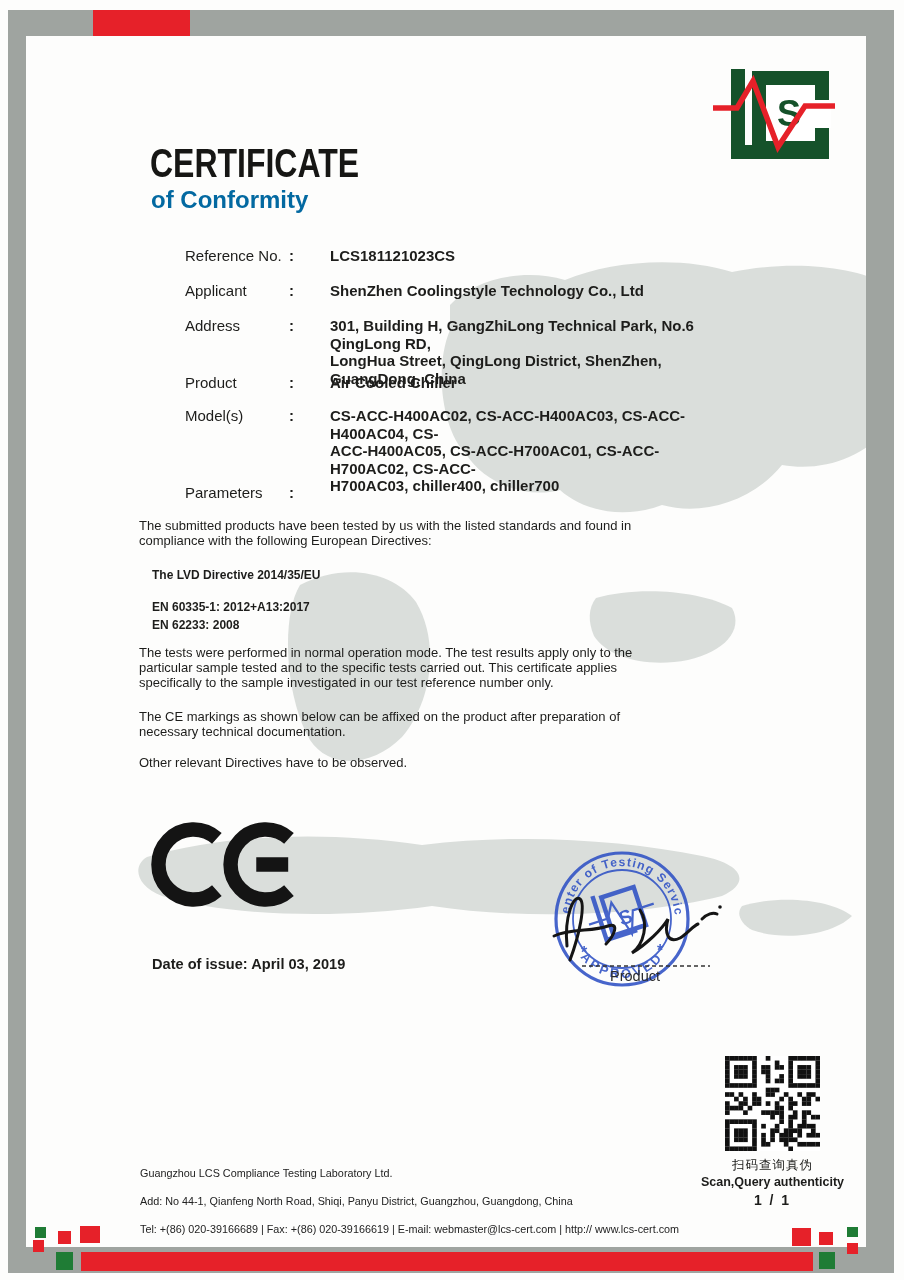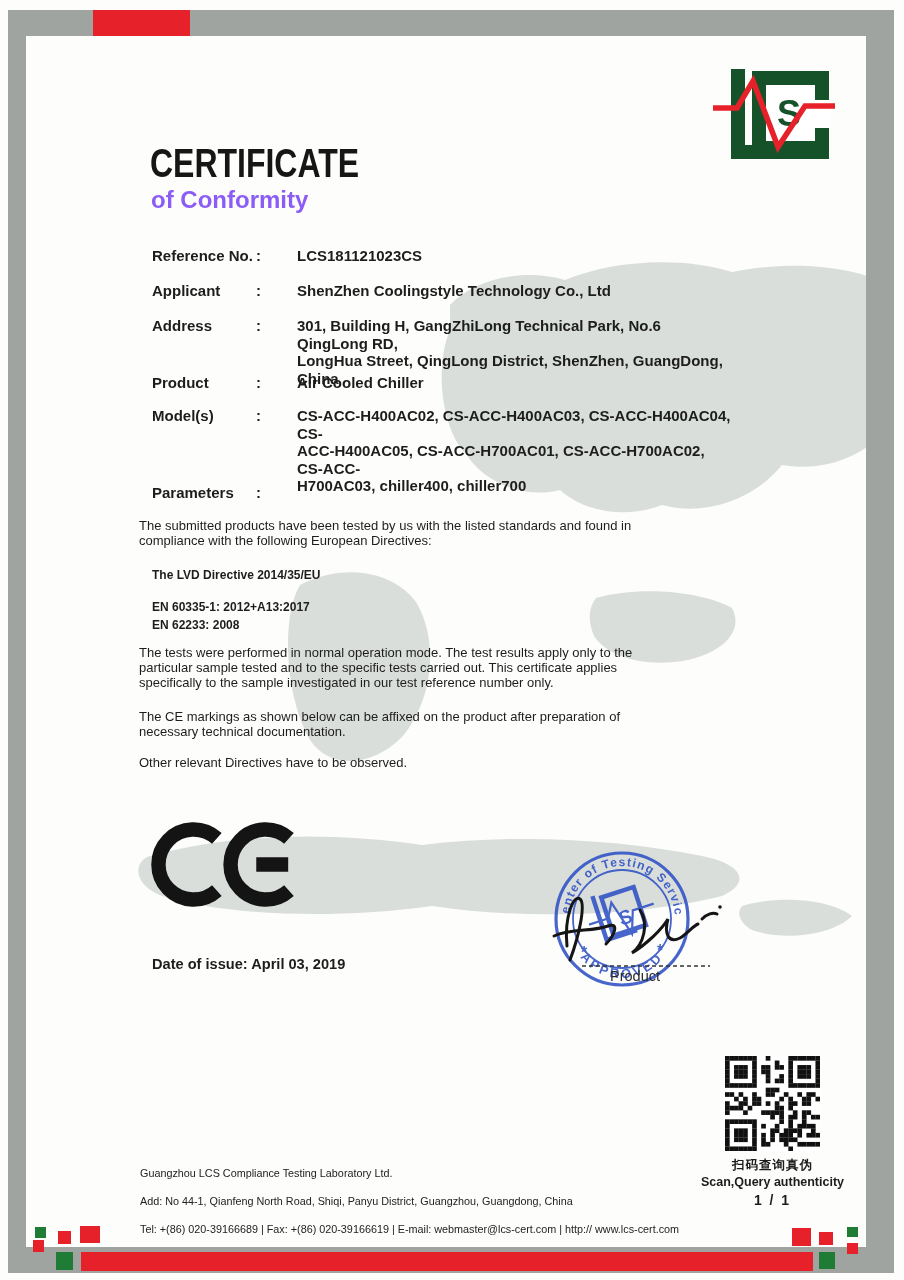--- a/index.html
+++ b/index.html
@@ -10,37 +10,37 @@
   .bar{position:absolute;background:var(--frame_gray);z-index:3;}
   .accent{position:absolute;background:var(--accent_red);z-index:4;}
 
   
   .wm{position:absolute;left:0;top:0;z-index:0;}
 
   .layer{position:absolute;z-index:2;}
 
   .title{left:150px;top:140px;font-size:41px;font-weight:bold;letter-spacing:0;
          transform:scaleX(.78);transform-origin:0 50%;white-space:nowrap;color:#161614;}
-  .subtitle{left:151px;top:186px;font-size:24px;font-weight:bold;color:#8b5cf6;}
+  .subtitle{left:151px;top:186px;font-size:24px;font-weight:bold;color:#0369a1;}
 
   .frow{left:152px;display:flex;width:580px;}
-  .flabel{width:104px;font-weight:bold;font-size:15px;flex:none;}
+  .flabel{width:104px;font-weight:normal;font-size:15px;flex:none;margin-left:33px;}
   .fcolon{width:17px;font-weight:bold;font-size:15px;flex:none;}
   .fvalue{flex:1;font-weight:bold;font-size:15px;line-height:17.5px;white-space:pre-line;margin-left:24px;}
 
   .para{left:139px;font-size:13px;line-height:15px;white-space:pre-line;width:612px;}
   .bline{left:152px;font-size:12px;font-weight:bold;line-height:17.5px;white-space:pre-line;}
 
   .date-line{left:152px;top:956px;font-size:14.6px;font-weight:bold;}
   .manager{left:610px;top:968px;font-size:14.5px;color:#2a2a2a;}
 
   .footer-left{left:140px;top:1152px;font-size:10.8px;line-height:14px;color:#222;white-space:pre-line;}
   .qr-block{left:695px;top:1056px;width:155px;text-align:center;}
   .qr-block svg{display:block;margin:0 auto;}
-  .qr-zh{font-size:12.5px;font-weight:bold;margin-top:6px;letter-spacing:1px;}
+  .qr-zh{font-size:12.5px;font-weight:normal;margin-top:6px;letter-spacing:1px;}
   .qr-en{font-size:12.5px;font-weight:bold;margin-top:1px;}
   .page-num{font-size:14px;font-weight:bold;margin-top:3px;letter-spacing:2px;}
 
   .sq{position:absolute;z-index:4;}
   .sq.red{background:var(--accent_red);}
   .sq.green{background:var(--deco_green);}
 
   svg text{font-family:"Liberation Sans","DejaVu Sans",sans-serif;}
 </style>
 </head>

